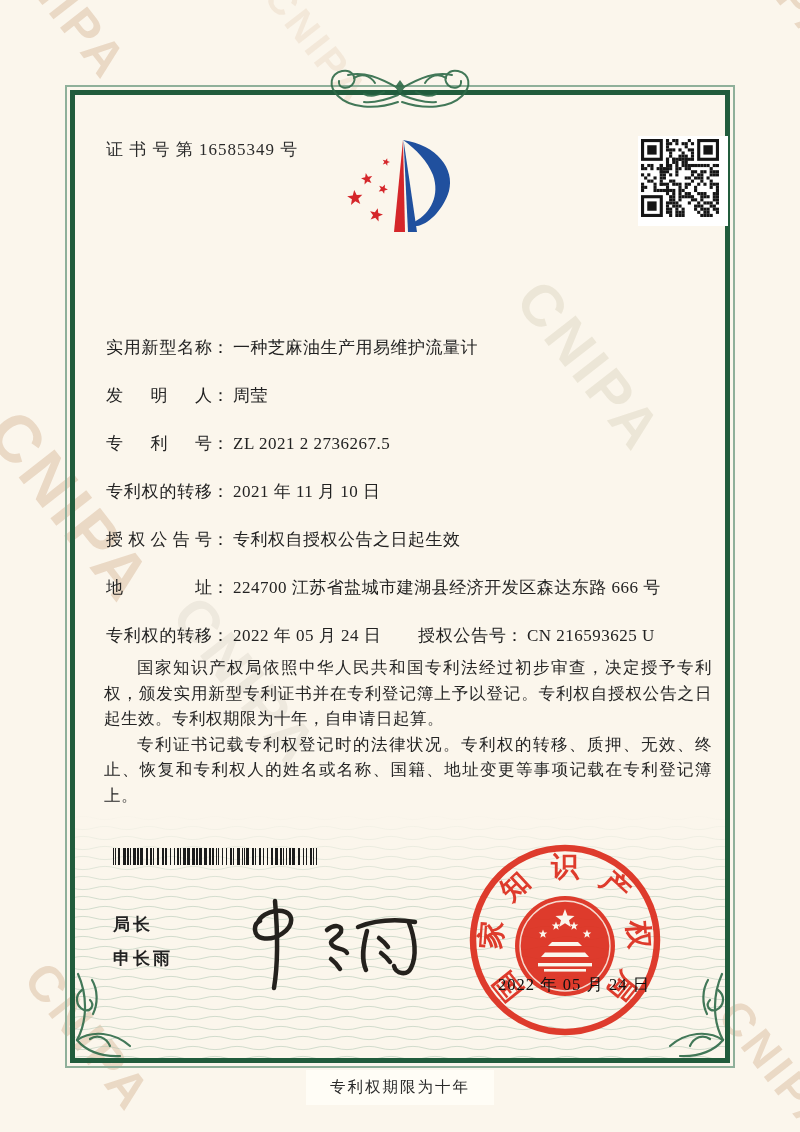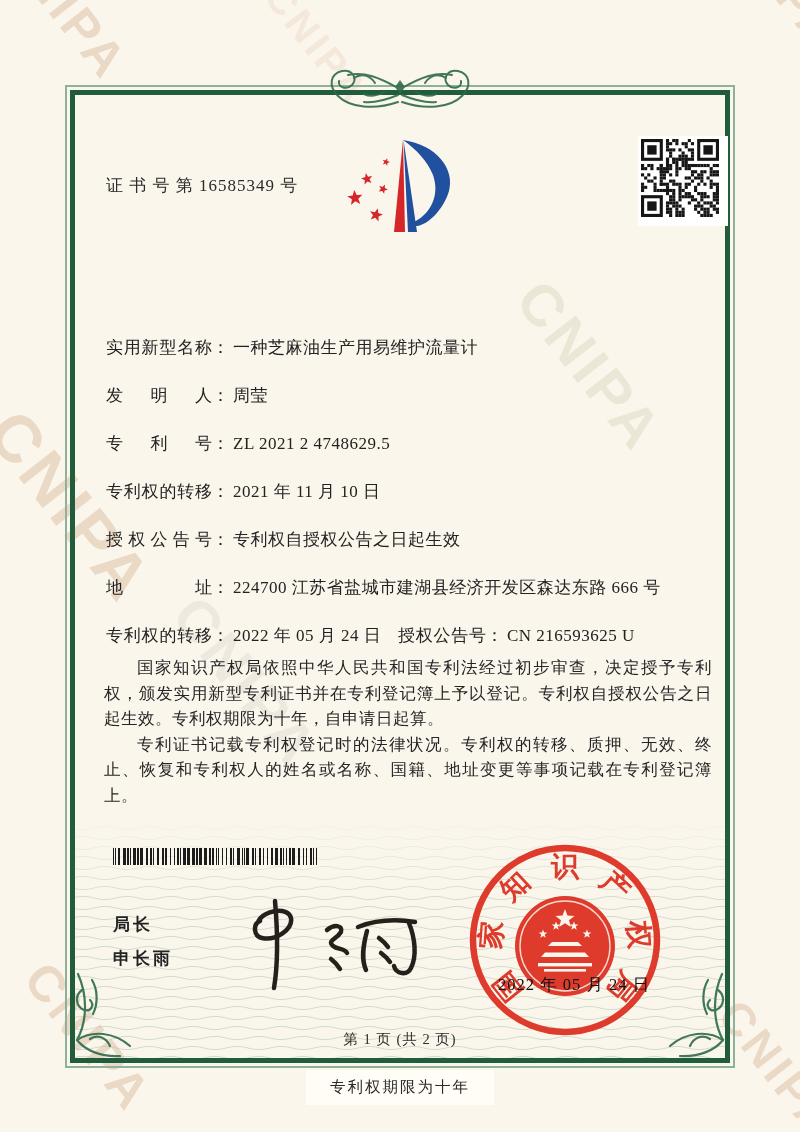--- a/index.html
+++ b/index.html
@@ -14,34 +14,34 @@
     pointer-events:none;white-space:nowrap;
   }
   .frame{
     position:absolute;left:70px;top:90px;width:660px;height:973px;
     box-sizing:border-box;border:5px solid #215c3c;
     outline:2px solid #8fb09a;outline-offset:3px;
   }
   .waves{position:absolute;left:72px;top:812px;width:656px;height:249px;z-index:0;}
   .waves-fade{position:absolute;left:72px;top:812px;width:656px;height:90px;z-index:0;
     background:linear-gradient(#fbf6ec,rgba(251,246,236,0));}
-  .cert-no{position:absolute;left:106px;top:138px;font-size:17px;letter-spacing:1px;color:#2b2b2b;z-index:2;margin-top:36px;}
+  .cert-no{position:absolute;left:106px;top:138px;font-size:17px;letter-spacing:1px;color:#2b2b2b;z-index:2;}
   .logo{position:absolute;left:337px;top:131px;width:130px;height:106px;z-index:2;}
   .qr{position:absolute;left:638px;top:136px;width:84px;height:84px;background:#fff;padding:3px;z-index:2;}
   .title{
     position:absolute;left:0;top:237px;width:800px;text-align:center;
     font-size:38px;font-weight:bold;letter-spacing:7px;color:#111;z-index:2;
   }
   .fields{position:absolute;left:106px;top:336px;width:606px;font-size:17px;z-index:2;}
   .frow{position:relative;height:48px;}
   .flabel{display:inline-block;width:106px;text-align:justify;text-align-last:justify;
     vertical-align:top;color:#222;}
   .fcolon{display:inline-block;margin:0 4px 0 0;}
   .fvalue{letter-spacing:.5px;color:#222;}
-  .fpair2{position:absolute;left:292px;top:0;}
+  .fpair2{position:absolute;left:312px;top:0;}
   .paras{position:absolute;left:104px;top:655px;width:608px;font-size:16.5px;
     line-height:25.5px;text-align:justify;color:#252525;z-index:2;}
   .paras p{margin:0;text-indent:2em;letter-spacing:.5px;}
   .barcode{position:absolute;left:113px;top:848px;width:210px;height:17px;z-index:2;font-size:0;}
   .barcode i{display:inline-block;height:17px;background:#1c1c1c;vertical-align:top;}
   .signer{position:absolute;left:113px;top:908px;z-index:2;
     font-family:"Liberation Sans","DejaVu Sans",sans-serif;font-size:17px;
     font-weight:600;letter-spacing:3px;color:#222;line-height:34px;}
   .signature{position:absolute;left:230px;top:890px;width:200px;height:104px;z-index:2;}
   .seal{position:absolute;left:465px;top:840px;width:200px;height:200px;z-index:3;opacity:.95;}
@@ -403,21 +403,21 @@
 
 
   <div class="fields">
     <div class="frow">
       <span class="flabel">实用新型名称</span><span class="fcolon">：</span><span class="fvalue">一种芝麻油生产用易维护流量计</span>
     </div>
     <div class="frow">
       <span class="flabel">发明人</span><span class="fcolon">：</span><span class="fvalue">周莹</span>
     </div>
     <div class="frow">
-      <span class="flabel">专利号</span><span class="fcolon">：</span><span class="fvalue">ZL 2021 2 4748629.5</span>
+      <span class="flabel">专利号</span><span class="fcolon">：</span><span class="fvalue">ZL 2021 2 2736267.5</span>
     </div>
     <div class="frow">
       <span class="flabel">专利权的转移</span><span class="fcolon">：</span><span class="fvalue">2021 年 11 月 10 日</span>
     </div>
     <div class="frow">
       <span class="flabel">授权公告号</span><span class="fcolon">：</span><span class="fvalue">专利权自授权公告之日起生效</span>
     </div>
     <div class="frow">
       <span class="flabel">地址</span><span class="fcolon">：</span><span class="fvalue">224700 江苏省盐城市建湖县经济开发区森达东路 666 号</span>
     </div>
@@ -480,16 +480,15 @@
         <path d="M-17,0 L17,0 L13,-4 L-13,-4 Z"></path>
         <path d="M-24,11 L24,11 L20,6.5 L-20,6.5 Z"></path>
         <rect x="-27" y="17" width="54" height="3.4"></rect>
         <rect x="-21" y="23" width="42" height="2.6"></rect>
         <rect x="-2.2" y="11" width="4.4" height="6" fill="#dd3222"></rect>
       </g>
     </g>
   </svg>
   <div class="seal-date">2022 年 05 月 24 日</div>
 
-  <div class="page-num">第 1 页 (共 2 页)</div>
   <div class="cont-note">专利权期限为十年</div>
 
 </div>
 
 </body></html>

